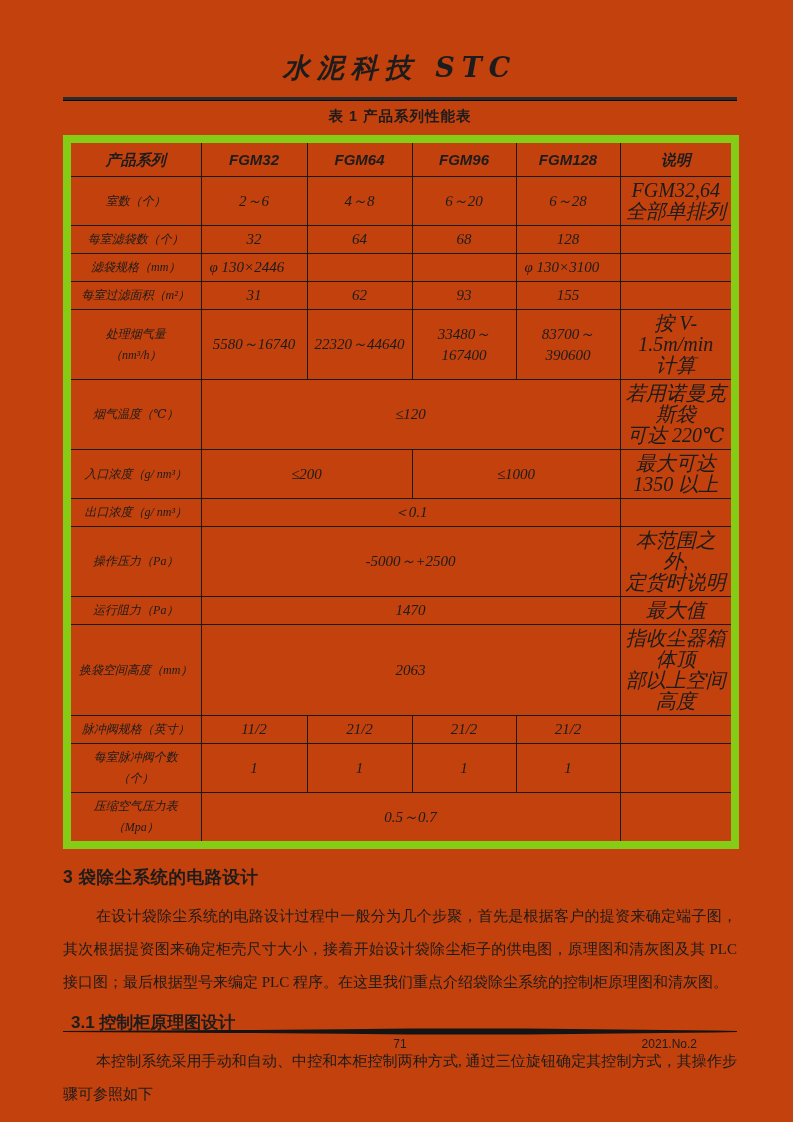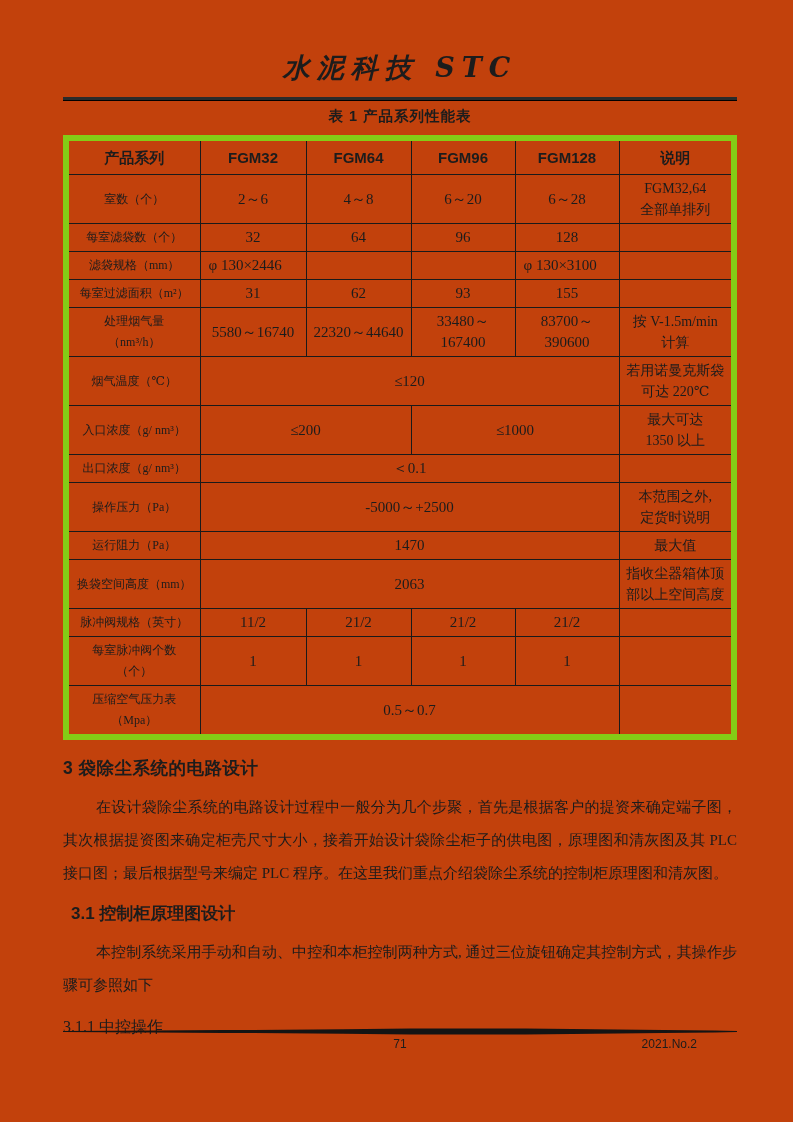--- a/index.html
+++ b/index.html
@@ -37,22 +37,23 @@
     text-align:center;
     font-family:"Liberation Sans","DejaVu Sans",sans-serif;
     font-weight:700;
     font-size:14.5px;
     letter-spacing:1px;
   }
   table.spec{
     margin-top:9px;
     width:588px;
     border-collapse:collapse;
-    border:6px solid #84cc16;
+    border:8px solid #84cc16;
     table-layout:fixed;
+    font-style:italic;
   }
   table.spec th, table.spec td{
     border:1px solid #1a1a1a;
     text-align:center;
     vertical-align:middle;
     padding:3px 3px;
     line-height:21px;
     white-space:pre-line;
     font-weight:normal;
     overflow:hidden;
@@ -60,21 +61,21 @@
   table.spec thead th{
     font-weight:bold;
     font-size:15px;
     padding:6px 3px;
     font-family:"Liberation Sans","DejaVu Sans",sans-serif;
   }
   table.spec thead th:first-child{font-size:15px;}
   th.rowlabel{font-size:12px;}
   td.val{font-size:15px;font-family:"Liberation Serif","DejaVu Serif",serif;}
   td.val.left{text-align:left;padding-left:8px;}
-  td.note{font-size:14px;}
+  td.note{font-size:20px;}
 
   
   .content{margin-top:16px;}
   .h-level1{
     font-family:"Liberation Sans","DejaVu Sans",sans-serif;
     font-weight:700;
     font-size:17.5px;
     letter-spacing:0.5px;
     margin:0;
   }
@@ -156,21 +157,21 @@
             <td class="val">4～8</td>
             <td class="val">6～20</td>
             <td class="val">6～28</td>
             <td class="note">FGM32,64
 全部单排列</td>
           </tr>
           <tr>
             <th class="rowlabel">每室滤袋数（个）</th>
             <td class="val">32</td>
             <td class="val">64</td>
-            <td class="val">96</td>
+            <td class="val">68</td>
             <td class="val">128</td>
             <td class="note"></td>
           </tr>
           <tr>
             <th class="rowlabel">滤袋规格（mm）</th>
             <td class="val left">φ 130×2446</td>
             <td class="val"></td>
             <td class="val"></td>
             <td class="val left">φ 130×3100</td>
             <td class="note"></td>

